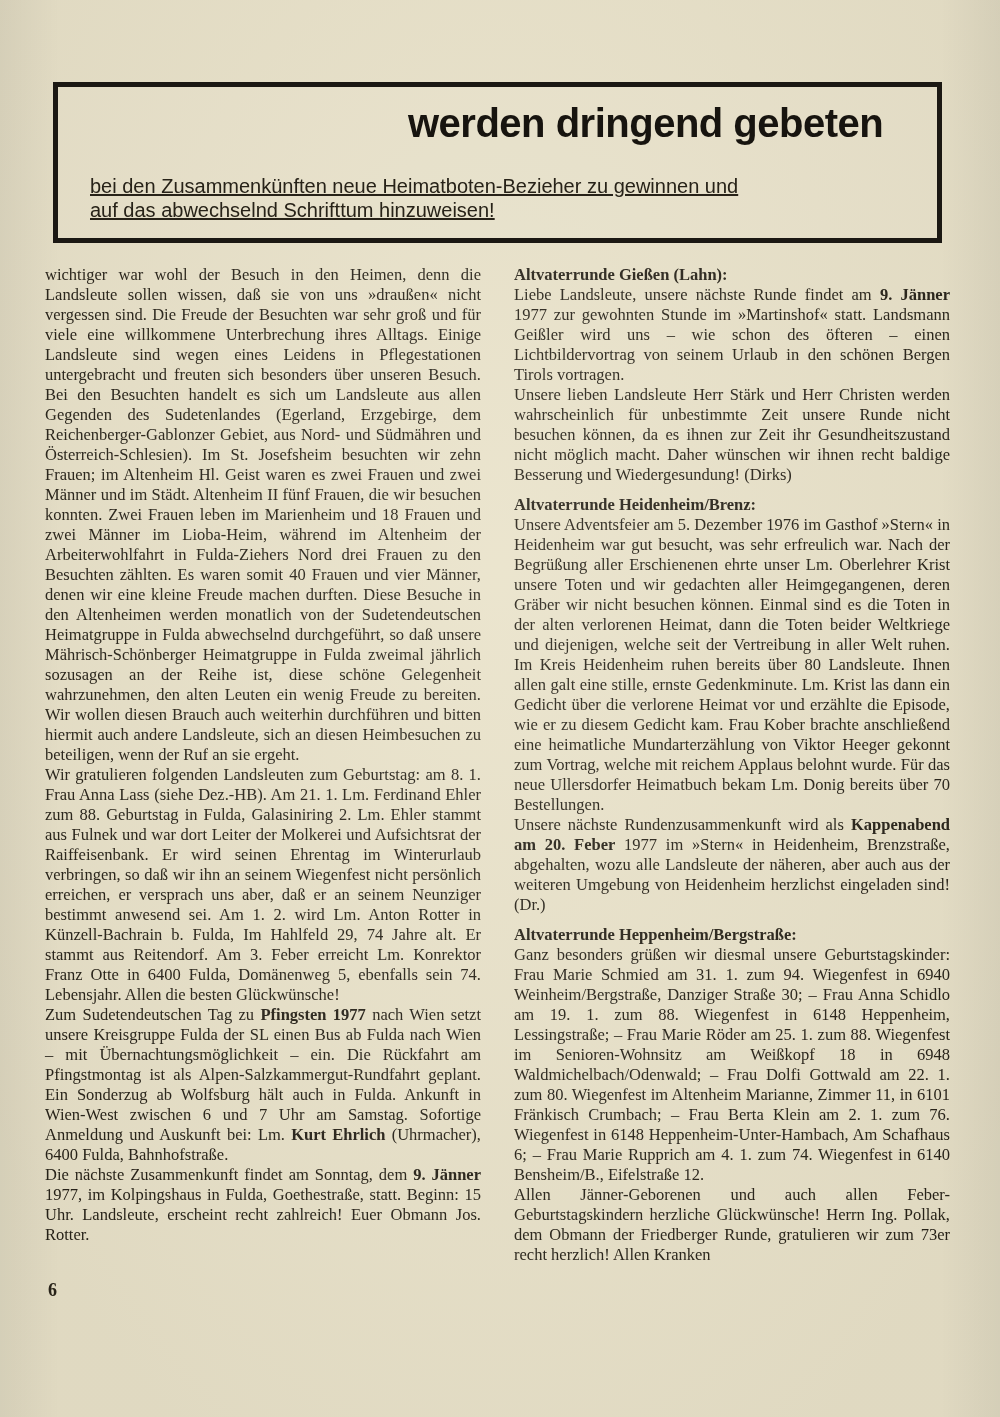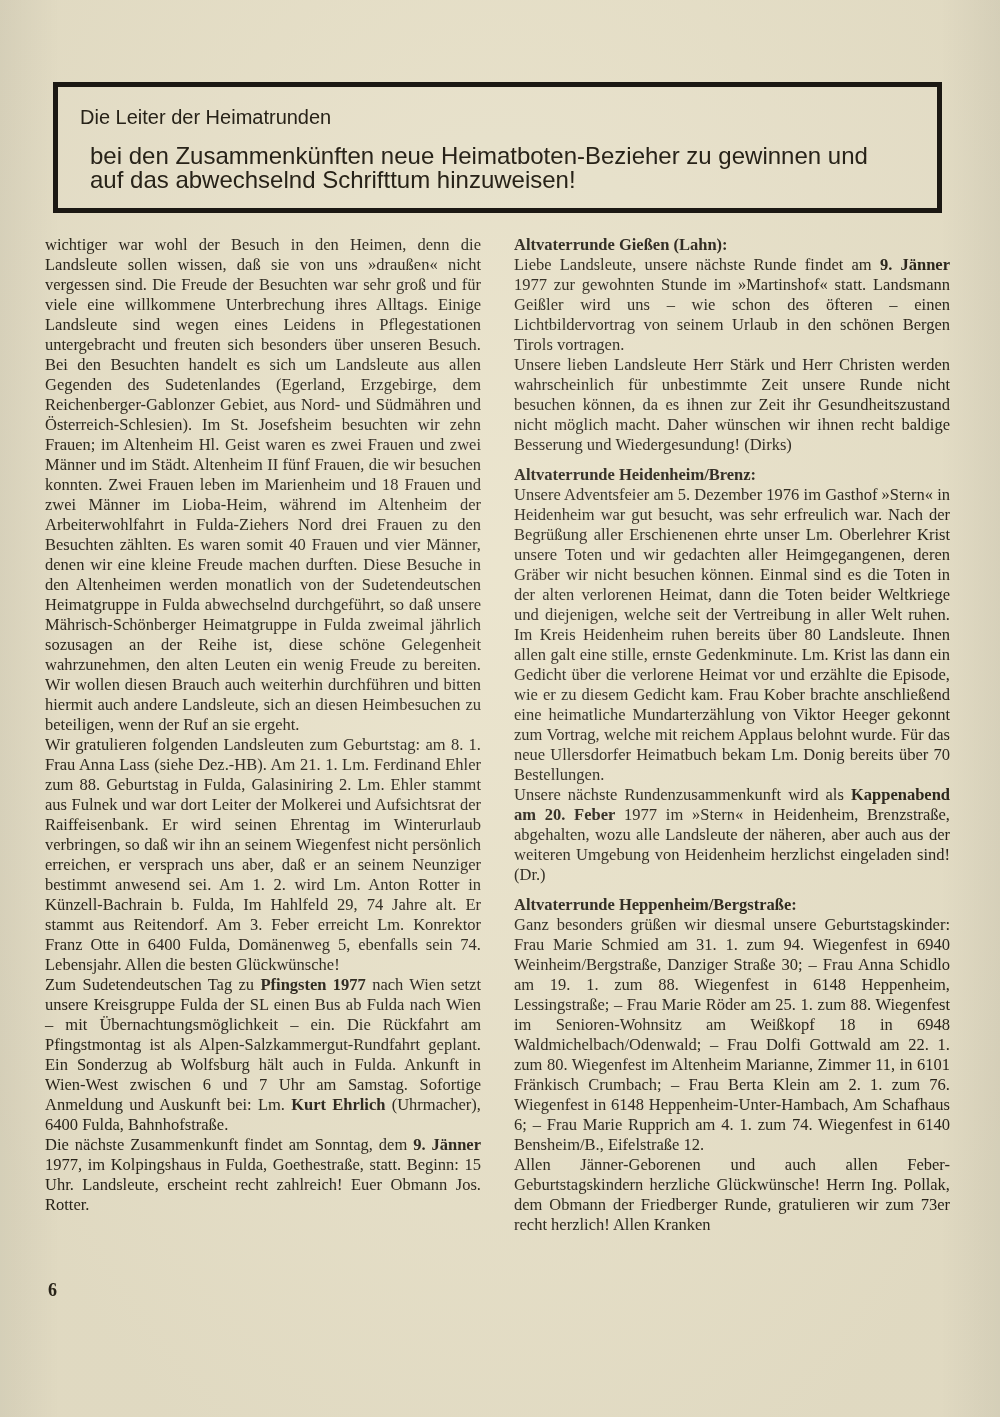--- a/index.html
+++ b/index.html
@@ -52,24 +52,25 @@
   .notice-headline {
     flex: 1;
     font-size: 40px;
     font-weight: 700;
     letter-spacing: -0.5px;
     white-space: nowrap;
     padding-top: 2px;
     color: #17140f;
   }
   .notice-body {
-    font-size: 24px;
+    font-size: 20px;
     line-height: 24px;
-    margin-top: 14px;
+    margin-top: 28px;
     padding-left: 10px;
+    text-decoration: underline;
   }
 
   .columns {
     display: flex;
     gap: 33px;
   }
   .col {
     flex: 1 1 0;
     font-size: 16.5px;
     line-height: 20px;
@@ -96,22 +97,22 @@
   }
 </style>
 </head>
 <body>
 
 <div class="page">
 
   <div class="notice-box">
     <div class="notice-top">
       <div class="notice-intro">
-        <div>Die Leiter der Heimatrunden</div>
       </div>
+      <div class="notice-headline">werden dringend gebeten</div>
     </div>
     <div class="notice-body">
       <div>bei den Zusammenkünften neue Heimatboten-Bezieher zu gewinnen und</div>
       <div>auf das abwechselnd Schrifttum hinzuweisen!</div>
     </div>
   </div>
 
   <div class="columns">
     <div class="col">
         <p class="body-paragraph"><span>wichtiger war wohl der Besuch in den Heimen, denn die Landsleute sollen wissen, daß sie von uns »draußen« nicht vergessen sind. Die Freude der Besuchten war sehr groß und für viele eine willkommene Unterbrechung ihres Alltags. Einige Landsleute sind wegen eines Leidens in Pflegestationen untergebracht und freuten sich besonders über unseren Besuch. Bei den Besuchten handelt es sich um Landsleute aus allen Gegenden des Sudetenlandes (Egerland, Erzgebirge, dem Reichenberger-Gablonzer Gebiet, aus Nord- und Südmähren und Österreich-Schlesien). Im St. Josefsheim besuchten wir zehn Frauen; im Altenheim Hl. Geist waren es zwei Frauen und zwei Männer und im Städt. Altenheim II fünf Frauen, die wir besuchen konnten. Zwei Frauen leben im Marienheim und 18 Frauen und zwei Männer im Lioba-Heim, während im Altenheim der Arbeiterwohlfahrt in Fulda-Ziehers Nord drei Frauen zu den Besuchten zählten. Es waren somit 40 Frauen und vier Männer, denen wir eine kleine Freude machen durften. Diese Besuche in den Altenheimen werden monatlich von der Sudetendeutschen Heimatgruppe in Fulda abwechselnd durchgeführt, so daß unsere Mährisch-Schönberger Heimatgruppe in Fulda zweimal jährlich sozusagen an der Reihe ist, diese schöne Gelegenheit wahrzunehmen, den alten Leuten ein wenig Freude zu bereiten. Wir wollen diesen Brauch auch weiterhin durchführen und bitten hiermit auch andere Landsleute, sich an diesen Heimbesuchen zu beteiligen, wenn der Ruf an sie ergeht.</span></p>

